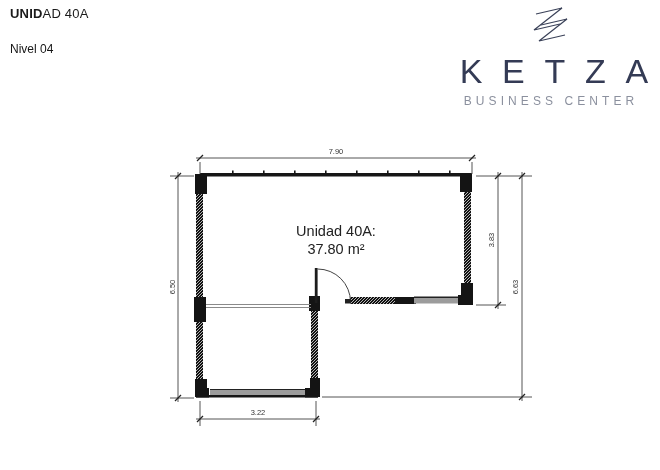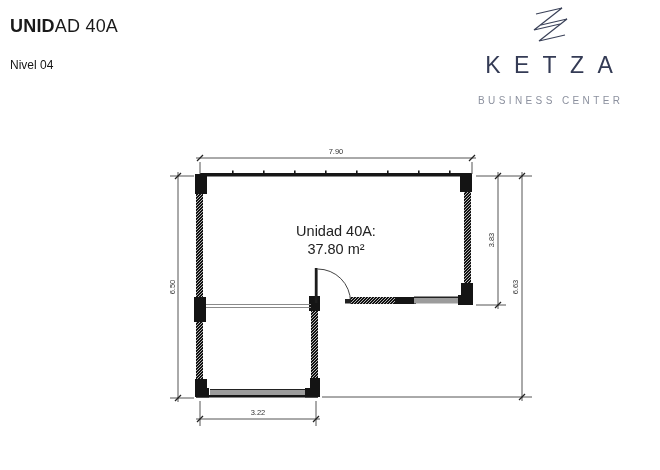--- a/index.html
+++ b/index.html
@@ -1,31 +1,31 @@
 <!DOCTYPE html>
 <html><head>
 <meta charset="utf-8">
 <style>
   html,body{margin:0;padding:0;background:#fff;}
   .page{
     position:relative;width:660px;height:470px;background:#ffffff;
     font-family:"Liberation Sans",sans-serif;color:#1a1a1a;overflow:hidden;
   }
   .header{position:absolute;left:10px;top:6px;width:420px;}
-  .unit-title{font-size:18px;letter-spacing:.2px;margin-top:10px;}
+  .unit-title{font-size:13px;letter-spacing:.2px;}
   .unit-title .b{font-weight:bold;}
   .info-block{margin-top:21px;font-size:12px;line-height:14px;color:#141414;}
   .logo{position:absolute;left:440px;top:2px;width:218px;text-align:center;}
   .logo-icon{display:block;margin:0 auto;}
   .wordmark{
-    margin-top:4px;font-size:23px;font-weight:normal;color:#343b55;
+    margin-top:4px;font-size:34px;font-weight:normal;color:#343b55;
     letter-spacing:.58em;padding-left:.58em;white-space:nowrap;
   }
   .tagline{
-    margin-top:16px;font-size:10px;color:#8b909e;
+    margin-top:3px;font-size:12px;color:#8b909e;
     letter-spacing:.34em;padding-left:.34em;white-space:nowrap;
   }
   .plan-svg{position:absolute;left:0;top:130px;}
   .dim-text{font-family:"Liberation Sans",sans-serif;font-size:7.5px;fill:#333;}
   .room-text{font-family:"Liberation Sans",sans-serif;font-size:14.5px;fill:#222;}
 </style>
 </head>
 <body>
 
 <div class="page">

